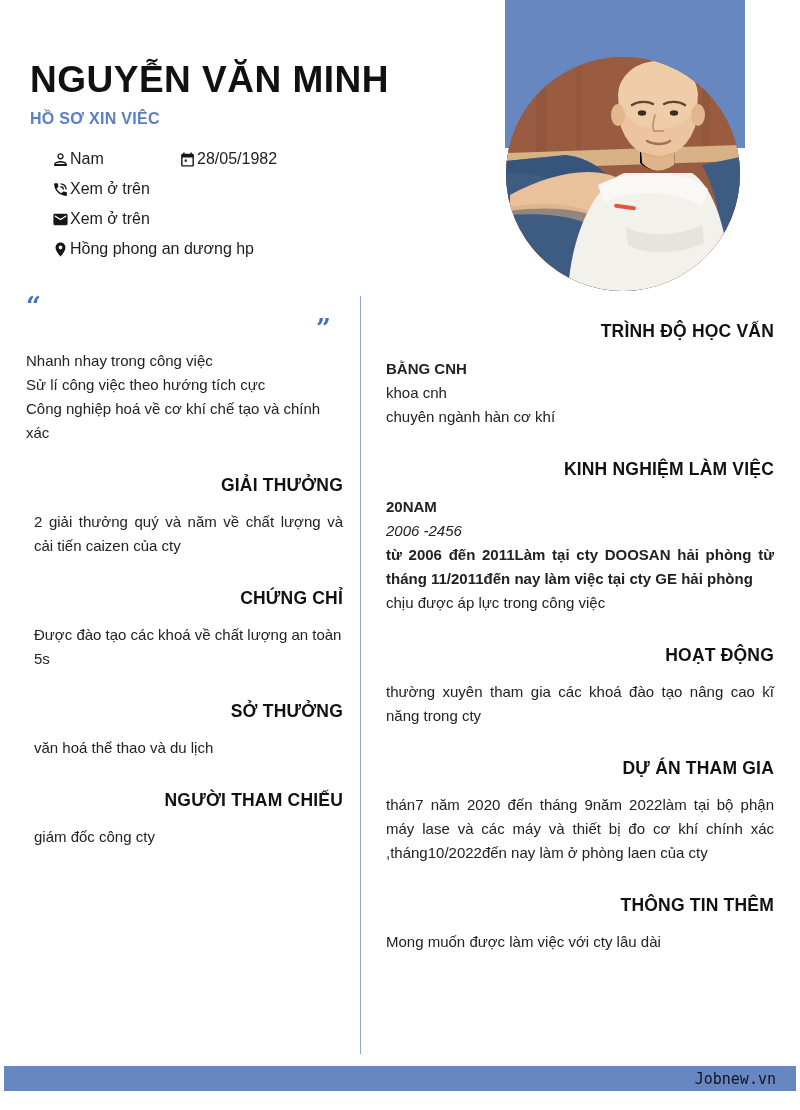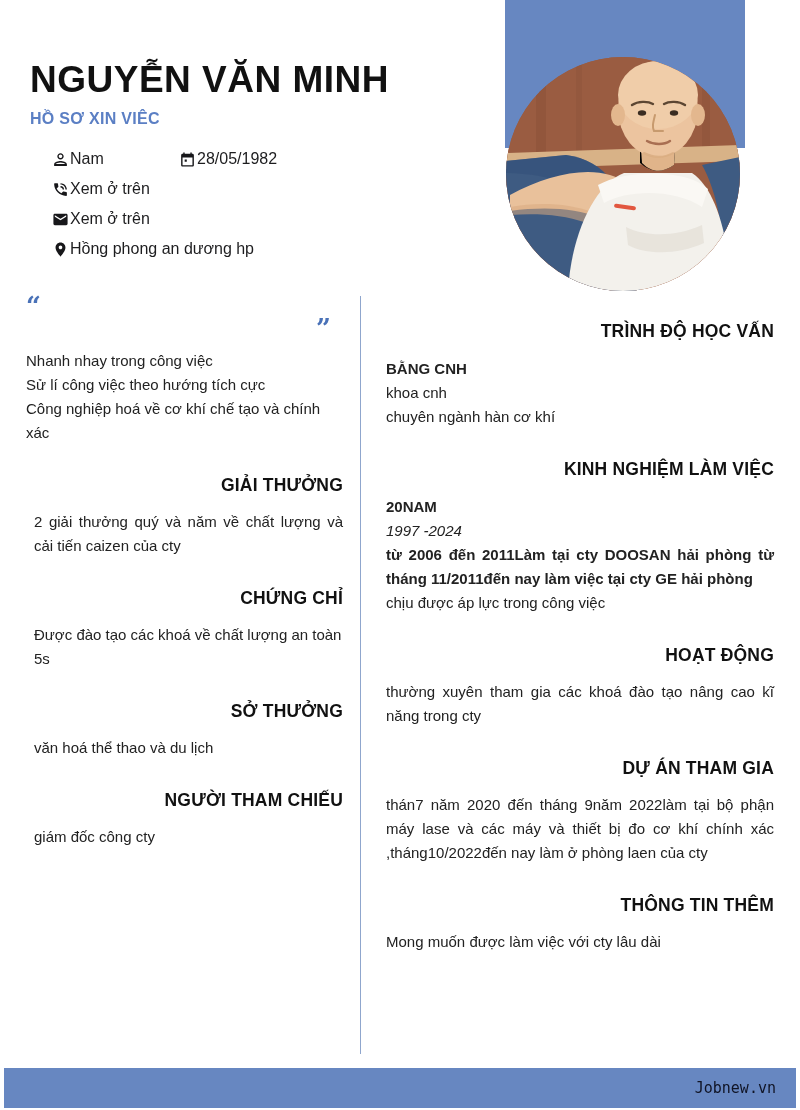--- a/index.html
+++ b/index.html
@@ -37,21 +37,21 @@
   h3.sec{font-size:17.5px;font-weight:700;color:#111;margin:29px 0 0;line-height:23px;letter-spacing:.2px;text-align:right;}
   .body-p{font-size:15px;line-height:24px;margin:13px 0 0;color:#222;}
   .body-p.tight{margin:0;}
   .indent{padding-left:8px;}
   .just{text-align:justify;text-align-last:left;}
   .bold{font-weight:700;}
   .italic{font-style:italic;}
   .sub-block{margin-top:14px;}
   
   .footer{
-    position:absolute;left:4px;right:4px;bottom:2px;height:40px;background:#6787c1;
+    position:absolute;left:4px;right:4px;bottom:19px;height:25px;background:#6787c1;
     display:flex;align-items:center;justify-content:flex-end;padding-right:20px;box-sizing:border-box;
   }
   .brand{font-family:"DejaVu Sans Mono",monospace;font-size:15px;color:#101425;}
 </style>
 </head>
 <body>
 
 <div class="page">
 
   <div class="band"></div>
@@ -184,21 +184,21 @@
       <h3 class="sec" style="margin-top:24px">TRÌNH ĐỘ HỌC VẤN</h3>
       <div class="sub-block">
         <p class="body-p tight bold">BẰNG CNH</p>
         <p class="body-p tight">khoa cnh</p>
         <p class="body-p tight">chuyên ngành hàn cơ khí</p>
       </div>
 
       <h3 class="sec">KINH NGHIỆM LÀM VIỆC</h3>
       <div class="sub-block">
         <p class="body-p tight bold">20NAM</p>
-        <p class="body-p tight italic">1997 -2024</p>
+        <p class="body-p tight italic">2006 -2456</p>
         <p class="body-p tight bold just">từ 2006 đến 2011Làm tại cty DOOSAN hải phòng từ tháng 11/2011đến nay làm việc tại cty GE hải phòng</p>
         <p class="body-p tight">chịu được áp lực trong công việc</p>
       </div>
 
       <h3 class="sec">HOẠT ĐỘNG</h3>
       <p class="body-p just">thường xuyên tham gia các khoá đào tạo nâng cao kĩ năng trong cty</p>
 
       <h3 class="sec">DỰ ÁN THAM GIA</h3>
       <p class="body-p just">thán7 năm 2020 đến tháng 9năm 2022làm tại bộ phận máy lase và các máy và thiết bị đo cơ khí chính xác ,tháng10/2022đến nay làm ở phòng laen của cty</p>
 

